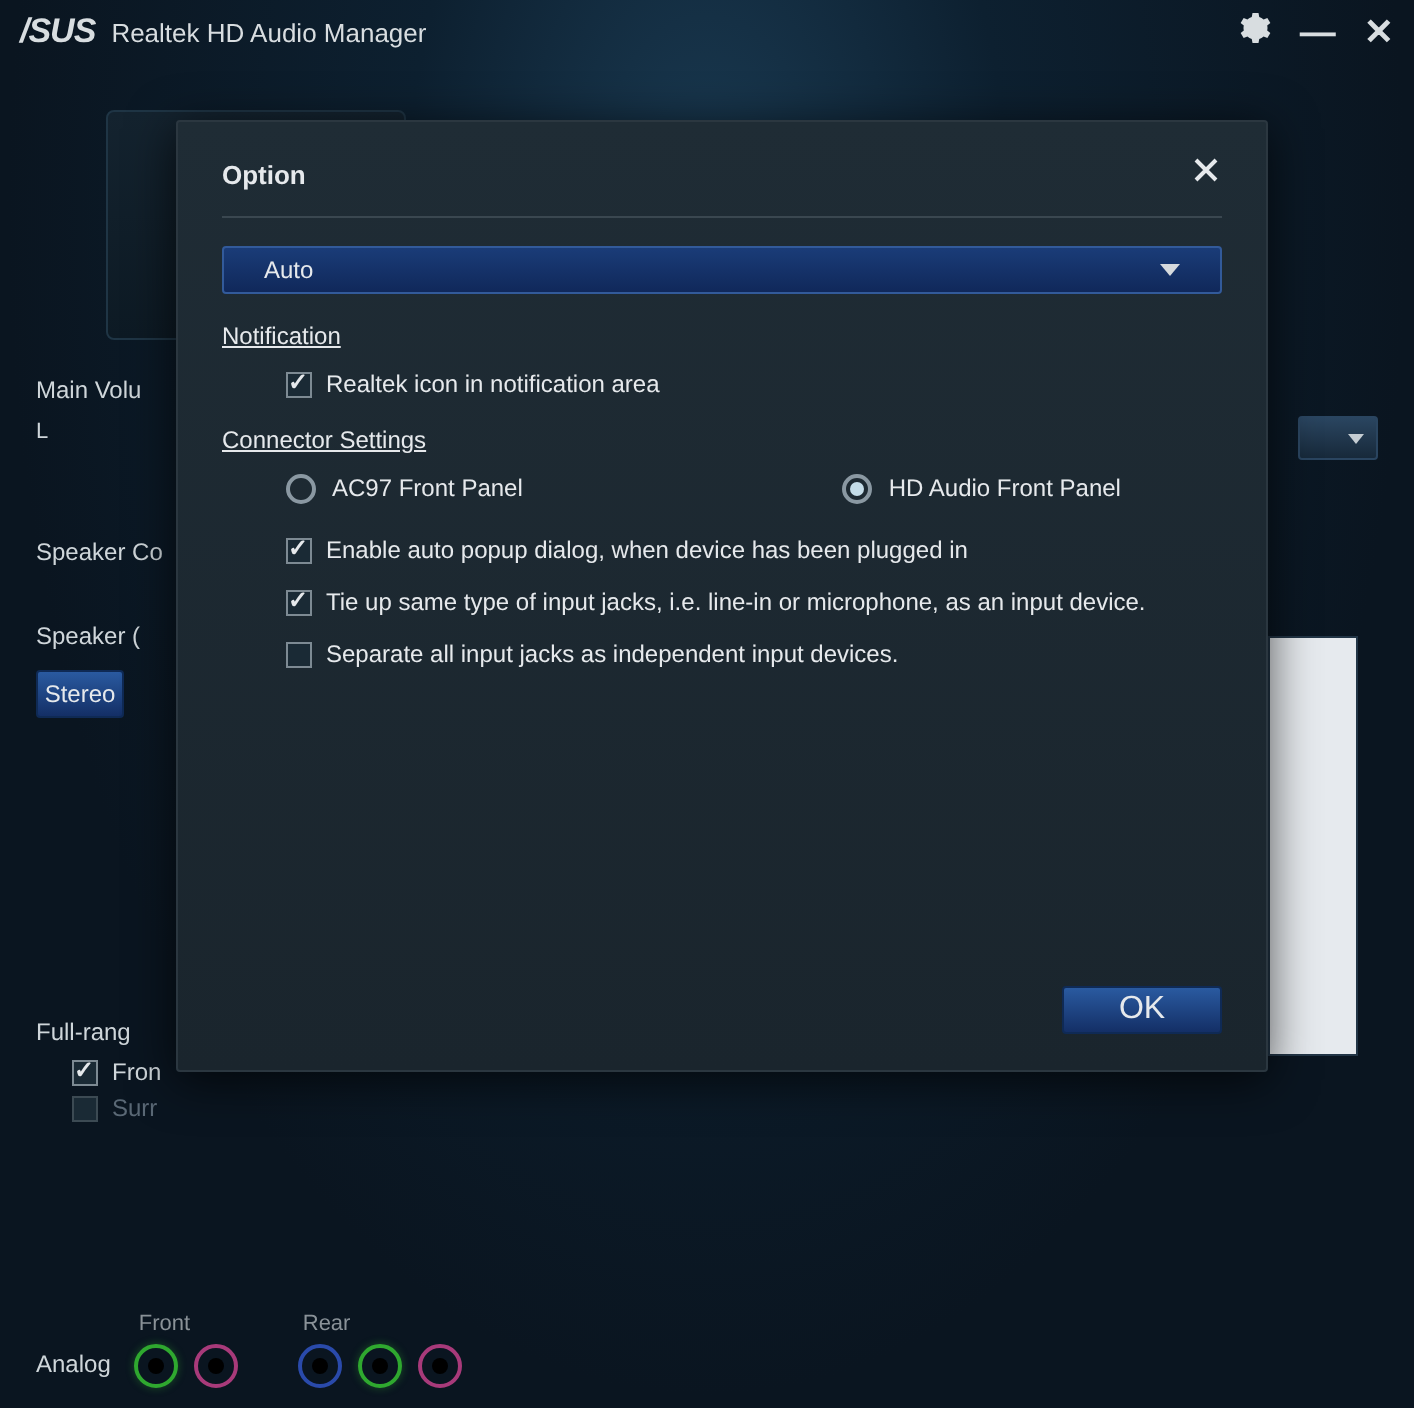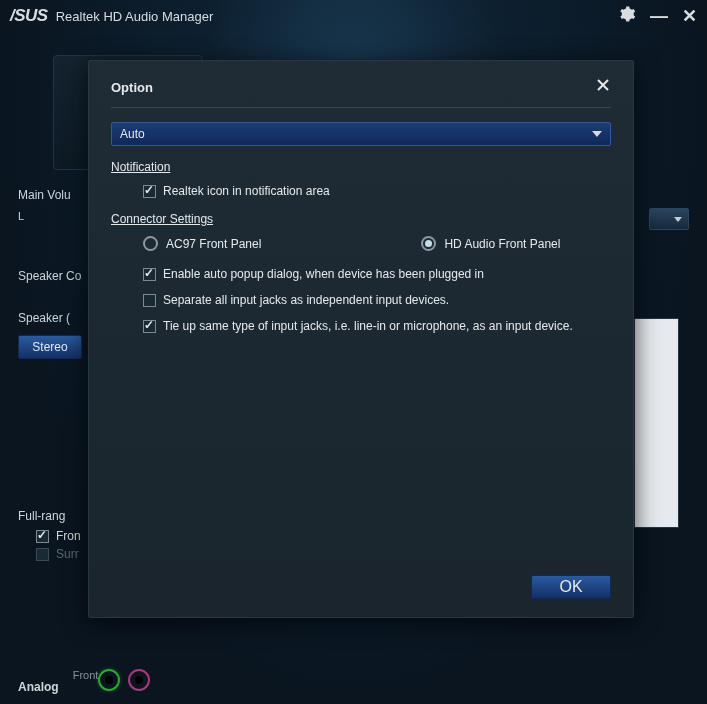--- a/index.html
+++ b/index.html
@@ -23,67 +23,67 @@
 .main-volume-label { color: #cfd6da; font-size: 12px; margin-top: 18px; }
 .vol-slider { margin-top: 6px; height: 16px; display: flex; align-items: center; }
 .vol-l { color: #cfd6da; font-size: 11px; margin-right: 6px; }
 
 .config-dd { margin-left: auto; margin-top: -16px; width: 40px; height: 22px; border: 1px solid #2a4560; background: linear-gradient(180deg, #2a4560, #17293a); border-radius: 2px; float: right; position: relative; }
 .config-dd::after { content: ""; position: absolute; right: 6px; top: 8px; border-left: 4px solid transparent; border-right: 4px solid transparent; border-top: 5px solid #c4ccd2; }
 
 .speaker-config-section { margin-top: 45px; border: 1px solid #223546; border-radius: 2px; padding: 8px; background: rgba(12,25,35,0.6); }
 .speaker-config-title { color: #cfd6da; font-size: 12px; padding-bottom: 6px; border-bottom: 1px solid #223546; }
 .speaker-sub { color: #cfd6da; font-size: 12px; margin-top: 8px; }
-.stereo-btn { margin-top: 10px; width: 64px; height: 24px; background: linear-gradient(180deg, #2a5aa0, #142f66); border: 1px solid #0f2a55; color: #e6e9ec; font-size: 12px; border-radius: 2px; display: flex; align-items: center; justify-content: center; }
+.stereo-btn { margin-top: 10px; width: 44px; height: 24px; background: linear-gradient(180deg, #2a5aa0, #142f66); border: 1px solid #0f2a55; color: #e6e9ec; font-size: 12px; border-radius: 2px; display: flex; align-items: center; justify-content: center; }
 
 .full-range-section { margin-top: 150px; }
 .section-label { color: #cfd6da; font-size: 12px; margin-bottom: 6px; }
 
 .checkbox-row { display: flex; align-items: center; gap: 7px; margin: 4px 0 4px 0; }
 .checkbox-row.sub { margin-left: 18px; }
 .checkbox-row label { color: #cfd6da; font-size: 12px; }
 .cb { width: 13px; height: 13px; border: 1px solid #7d8a93; background: #1a2a35; position: relative; }
 .cb.checked::after { content: "✓"; position: absolute; top: -3px; left: 0px; color: #e6e9ec; font-size: 12px; font-weight: bold; }
 .cb.disabled { border-color: #3c4a53; }
 
 
 .ports-row { position: absolute; bottom: 10px; left: 18px; right: 18px; display: flex; align-items: center; gap: 30px; }
-.port-group { display: flex; flex-direction: row; align-items: flex-start; font-size: 11px; color: #8a9298; }
+.port-group { display: flex; flex-direction: column; align-items: flex-start; font-size: 11px; color: #8a9298; }
 .port-group .label { margin-bottom: 4px; padding-left: 2px; }
 .port-jacks { display: flex; gap: 8px; }
 .jack { width: 22px; height: 22px; border-radius: 50%; border: 2px solid; display: flex; align-items: center; justify-content: center; }
 .jack .inner { width: 8px; height: 8px; border-radius: 50%; background: #000; }
 .jack.green { border-color: #2fa82f; box-shadow: 0 0 4px #2fa82f66; }
 .jack.pink { border-color: #a83a7a; }
 .jack.blue { border-color: #2a4aaa; }
-.analog-label { color: #cfd6da; font-size: 12px; margin-right: -18px; margin-top: 14px; font-weight: bold; }
+.analog-label { color: #cfd6da; font-size: 12px; margin-right: -18px; margin-top: 14px; }
 
 
 .right-panel { position: absolute; right: 28px; top: 318px; width: 45px; height: 210px; background: #e6eaee; border: 1px solid #223546; }
 
 
 .modal-backdrop { position: absolute; inset: 0; }
-.modal { position: absolute; left: 88px; top: 60px; width: 546px; height: 558px; background: linear-gradient(180deg, #1f2c35 0%, #1a252d 100%); border: 1px solid #2b3740; box-shadow: 0 4px 24px rgba(0,0,0,0.7); border-radius: 2px; padding: 16px 22px; }
+.modal { position: absolute; left: 88px; top: 60px; width: 546px; height: 476px; background: linear-gradient(180deg, #1f2c35 0%, #1a252d 100%); border: 1px solid #2b3740; box-shadow: 0 4px 24px rgba(0,0,0,0.7); border-radius: 2px; padding: 16px 22px; }
 .modal-header { display: flex; align-items: center; border-bottom: 1px solid #3a4750; padding-bottom: 10px; }
 .modal-title { color: #e6e9ec; font-size: 13px; font-weight: bold; }
 .modal-close { margin-left: auto; cursor: pointer; }
 .modal-close svg { stroke: #e6e9ec; }
 
 .modal-body { padding: 14px 0; }
 .form-row { display: flex; align-items: center; margin-bottom: 14px; }
 .form-label { color: #e6e9ec; font-size: 12px; width: 150px; }
-.dropdown { flex: 1; height: 24px; background: linear-gradient(180deg, #1a3c78, #10285a); border: 1px solid #325a9a; border-radius: 2px; display: flex; align-items: center; padding: 0 8px; color: #e6e9ec; font-size: 12px; position: relative; justify-content: center; }
+.dropdown { flex: 1; height: 24px; background: linear-gradient(180deg, #1a3c78, #10285a); border: 1px solid #325a9a; border-radius: 2px; display: flex; align-items: center; padding: 0 20px; color: #e6e9ec; font-size: 12px; position: relative; justify-content: center; }
 .dropdown .dd-arrow { margin-left: auto; width: 0; height: 0; border-left: 5px solid transparent; border-right: 5px solid transparent; border-top: 6px solid #d6dade; }
 
 .group-label { color: #e6e9ec; font-size: 12px; margin: 6px 0 10px 0; text-decoration: underline; }
 .modal .checkbox-row { margin-left: 32px; margin-bottom: 12px; }
 .modal .checkbox-row label { color: #e6e9ec; }
 
 .radio-row { display: flex; gap: 160px; margin-left: 32px; margin-bottom: 16px; }
-.radio-item { display: flex; align-items: center; gap: 8px; }
+.radio-item { display: flex; gap: 8px; }
 .radio { width: 15px; height: 15px; border-radius: 50%; border: 2px solid #8a98a2; display: flex; align-items: center; justify-content: center; }
 .radio.selected .rdot { width: 7px; height: 7px; border-radius: 50%; background: #c4dce8; }
 .radio-item label { color: #e6e9ec; font-size: 12px; }
 
 .modal-footer { position: absolute; bottom: 18px; right: 22px; }
 .ok-btn { width: 80px; height: 24px; background: linear-gradient(180deg, #2a5aa0, #142f66); border: 1px solid #0f2a55; color: #e6e9ec; font-size: 16px; border-radius: 2px; cursor: pointer; }
 </style>
 </head>
 <body>
 
@@ -133,20 +133,34 @@
     </div>
   </div>
 
   <div class="right-panel"></div>
 
   <div class="ports-row">
     <span class="analog-label">Analog</span>
     <div class="port-group">
       <span class="label">Front</span>
       <div class="port-jacks">
+        <div class="jack green">
+            <div class="inner"></div>
+          </div>
+        <div class="jack pink">
+            <div class="inner"></div>
+          </div>
+      </div>
+    </div>
+    <div class="port-group">
+      <span class="label">Rear</span>
+      <div class="port-jacks">
+        <div class="jack blue">
+            <div class="inner"></div>
+          </div>
         <div class="jack green">
             <div class="inner"></div>
           </div>
         <div class="jack pink">
             <div class="inner"></div>
           </div>
       </div>
     </div>
   </div>
 
@@ -190,27 +204,27 @@
               </div>
             <label>HD Audio Front Panel</label>
           </div>
         </div>
         <div class="checkbox-row">
           <div class="cb checked"></div>
           <label>Enable auto popup dialog, when device has been plugged in</label>
         </div>
 
         <div class="checkbox-row">
+          <div class="cb checked"></div>
+          <label>Tie up same type of input jacks, i.e. line-in or microphone, as an input device.</label>
+        </div>
+        <div class="checkbox-row">
           <div class="cb"></div>
           <label>Separate all input jacks as independent input devices.</label>
         </div>
-        <div class="checkbox-row">
-          <div class="cb checked"></div>
-          <label>Tie up same type of input jacks, i.e. line-in or microphone, as an input device.</label>
-        </div>
 
       </div>
 
       <div class="modal-footer">
         <button class="ok-btn">OK</button>
       </div>
     </div>
   </div>
 
 </div>

